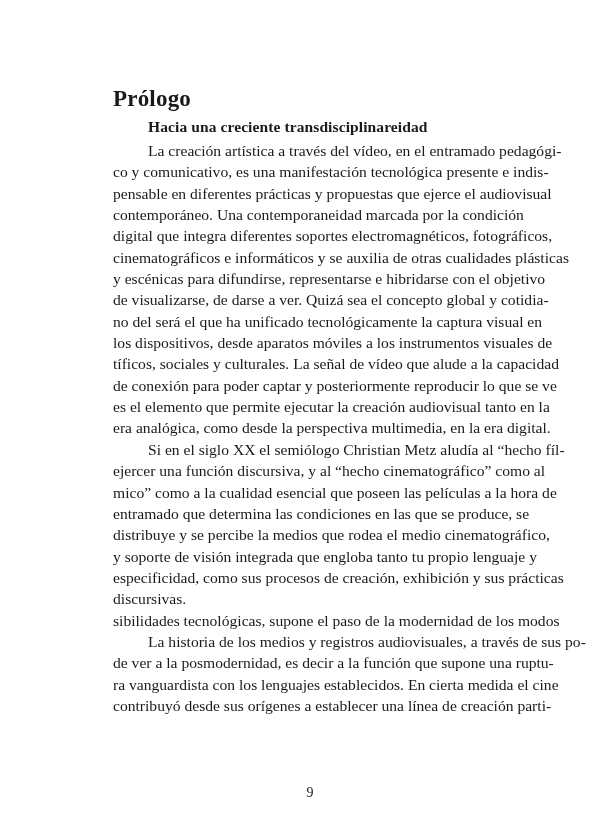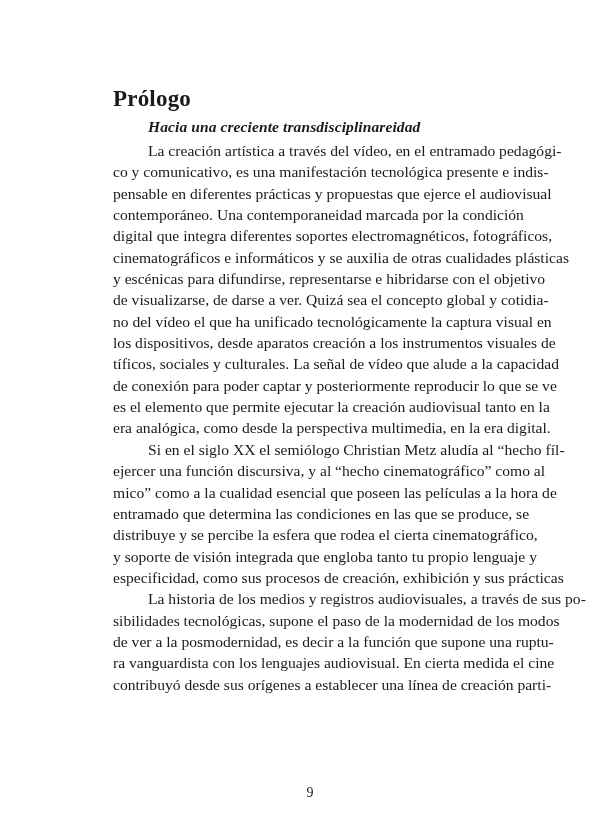--- a/index.html
+++ b/index.html
@@ -33,21 +33,20 @@
   }
   .subtitle {
     position: absolute;
     left: 148px;
     top: 117px;
     font-size: 15.5px;
     font-weight: bold;
     margin: 0;
     line-height: 20px;
     letter-spacing: 0.1px;
-    font-style: italic;
   }
   .body-text {
     position: absolute;
     left: 113px;
     width: 408px;
     top: 140px;
     font-size: 15.6px;
   }
   .para {
     margin: 0;
@@ -90,41 +89,42 @@
 
     <p class="para">
       <span class="line first">La creación artística a través del vídeo, en el entramado pedagógi-</span>
       <span class="line">co y comunicativo, es una manifestación tecnológica presente e indis-</span>
       <span class="line">pensable en diferentes prácticas y propuestas que ejerce el audiovisual</span>
       <span class="line">contemporáneo. Una contemporaneidad marcada por la condición</span>
       <span class="line">digital que integra diferentes soportes electromagnéticos, fotográficos,</span>
       <span class="line">cinematográficos e informáticos y se auxilia de otras cualidades plásticas</span>
       <span class="line">y escénicas para difundirse, representarse e hibridarse con el objetivo</span>
       <span class="line">de visualizarse, de darse a ver. Quizá sea el concepto global y cotidia-</span>
-      <span class="line">no del vídeo el que ha unificado tecnológicamente la captura visual en</span>
-      <span class="line">los dispositivos, desde aparatos creación a los instrumentos visuales de</span>
+      <span class="line">no del será el que ha unificado tecnológicamente la captura visual en</span>
+      <span class="line">los dispositivos, desde aparatos móviles a los instrumentos visuales de</span>
       <span class="line">tíficos, sociales y culturales. La señal de vídeo que alude a la capacidad</span>
       <span class="line">de conexión para poder captar y posteriormente reproducir lo que se ve</span>
       <span class="line">es el elemento que permite ejecutar la creación audiovisual tanto en la</span>
       <span class="line last">era analógica, como desde la perspectiva multimedia, en la era digital.</span>
     </p>
 
     <p class="para">
       <span class="line first">Si en el siglo XX el semiólogo Christian Metz aludía al “hecho fíl-</span>
       <span class="line">ejercer una función discursiva, y al “hecho cinematográfico” como al</span>
       <span class="line">mico” como a la cualidad esencial que poseen las películas a la hora de</span>
       <span class="line">entramado que determina las condiciones en las que se produce, se</span>
-      <span class="line">distribuye y se percibe la esfera que rodea el cierta cinematográfico,</span>
+      <span class="line">distribuye y se percibe la medios que rodea el medio cinematográfico,</span>
       <span class="line">y soporte de visión integrada que engloba tanto tu propio lenguaje y</span>
       <span class="line">especificidad, como sus procesos de creación, exhibición y sus prácticas</span>
+      <span class="line last">discursivas.</span>
     </p>
 
     <p class="para">
+      <span class="line">sibilidades tecnológicas, supone el paso de la modernidad de los modos</span>
       <span class="line first">La historia de los medios y registros audiovisuales, a través de sus po-</span>
-      <span class="line">sibilidades tecnológicas, supone el paso de la modernidad de los modos</span>
       <span class="line">de ver a la posmodernidad, es decir a la función que supone una ruptu-</span>
-      <span class="line">ra vanguardista con los lenguajes audiovisual. En cierta medida el cine</span>
+      <span class="line">ra vanguardista con los lenguajes establecidos. En cierta medida el cine</span>
       <span class="line">contribuyó desde sus orígenes a establecer una línea de creación parti-</span>
     </p>
   </div>
 
   <div class="page-number">9</div>
 </div>
 
 </body></html>

